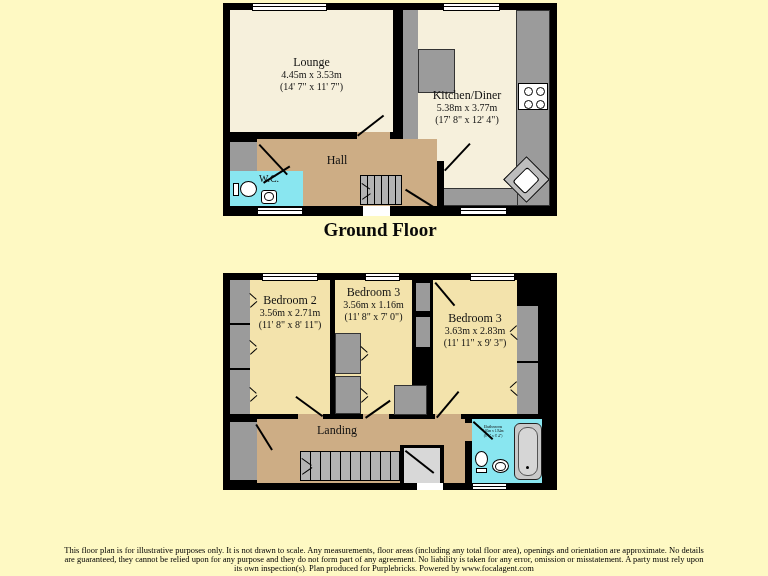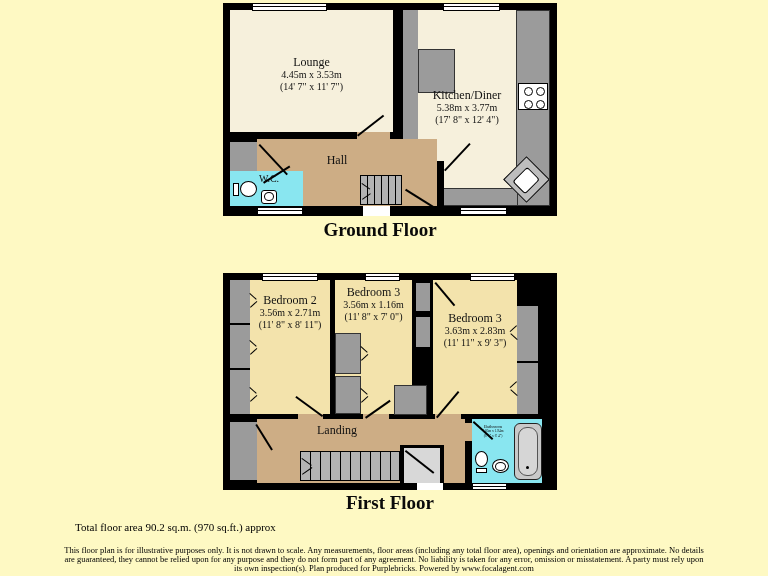--- a/index.html
+++ b/index.html
@@ -193,18 +193,16 @@
     <div class="room-label" style="left:74px;top:150px;width:80px;">
       <div class="rname">Landing</div>
     </div>
     <div class="room-label" style="left:248px;top:151px;width:44px;line-height:1.2;">
       <div style="font-size:4.5px;">Bathroom</div>
       <div style="font-size:3.5px;">1.85m x 1.94m</div>
       <div style="font-size:3.5px;">(6' 1" x 6' 4")</div>
     </div>
   </div>
 
-  <div class="floor-title" style="left:223px;top:492px;width:334px;">First Floor</div>
-
-  <div class="total-area" style="left:75px;top:521px;">Total floor area 90.2 sq.m. (970 sq.ft.) approx</div>
+
   <div class="disclaimer" style="left:64px;top:546px;width:640px;">This floor plan is for illustrative purposes only. It is not drawn to scale. Any measurements, floor areas (including any total floor area), openings and orientation are approximate. No details are guaranteed, they cannot be relied upon for any purpose and they do not form part of any agreement. No liability is taken for any error, omission or misstatement. A party must rely upon its own inspection(s). Plan produced for Purplebricks. Powered by www.focalagent.com</div>
 
 </div>
 
 </body></html>

